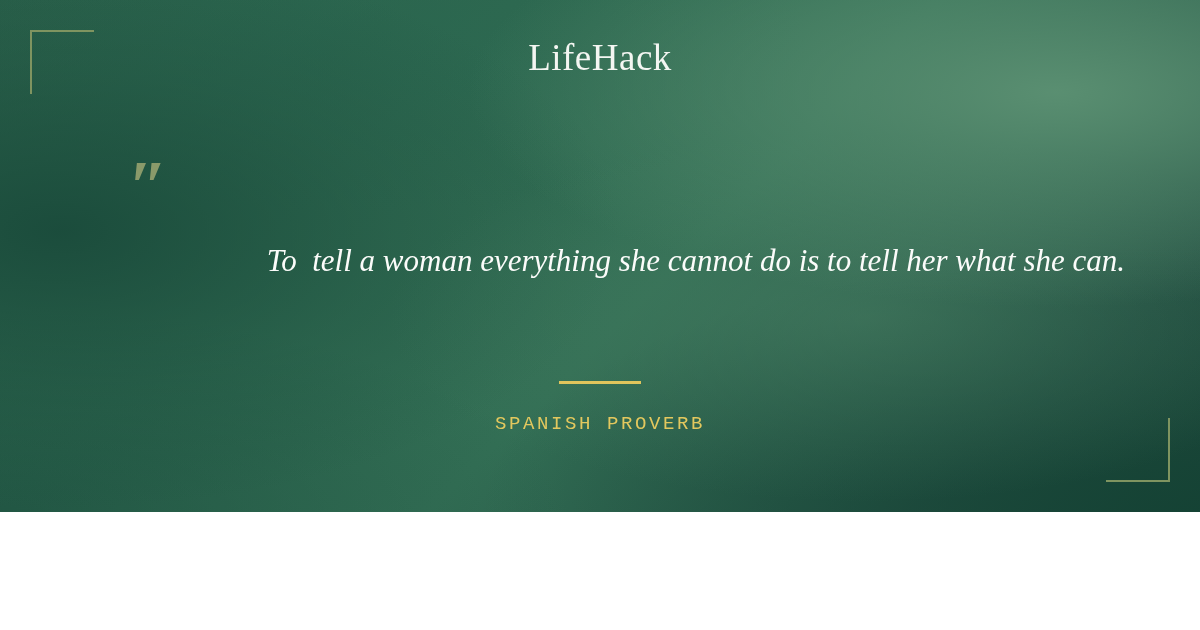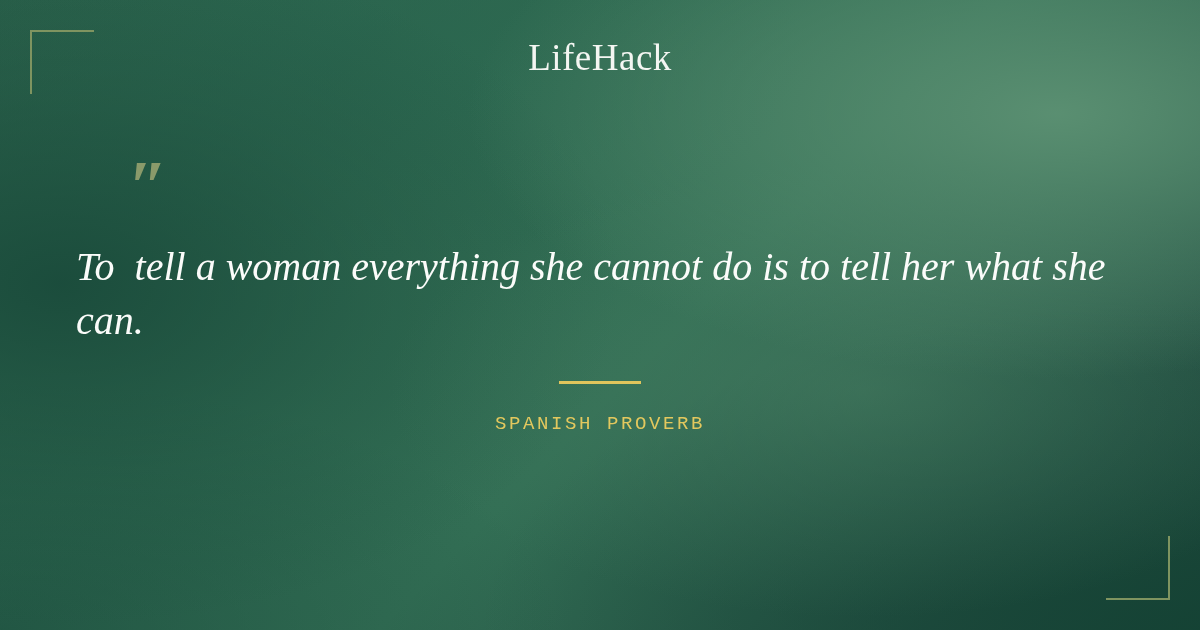--- a/index.html
+++ b/index.html
@@ -10,21 +10,21 @@
   body {
     width: 1200px;
     height: 630px;
     overflow: hidden;
     font-family: "Liberation Sans", sans-serif;
   }
 
   .quote-card {
     position: relative;
     width: 1200px;
-    height: 630px;
+    height: 512px;
     overflow: hidden;
     background-color: #2c6149;
     background-image:
       radial-gradient(ellipse 70% 60% at 88% 18%, rgba(92,145,115,0.95) 0%, rgba(92,145,115,0.45) 38%, rgba(92,145,115,0) 70%),
       radial-gradient(ellipse 55% 50% at 72% 62%, rgba(74,128,100,0.55) 0%, rgba(74,128,100,0) 72%),
       radial-gradient(ellipse 60% 70% at 5% 45%, rgba(24,72,57,0.85) 0%, rgba(24,72,57,0.30) 45%, rgba(24,72,57,0) 78%),
       radial-gradient(ellipse 75% 65% at 100% 100%, rgba(20,66,52,0.92) 0%, rgba(20,66,52,0.35) 48%, rgba(20,66,52,0) 80%),
       radial-gradient(ellipse 65% 55% at 0% 100%, rgba(28,78,62,0.70) 0%, rgba(28,78,62,0) 72%),
       radial-gradient(ellipse 50% 45% at 30% 8%, rgba(40,100,78,0.55) 0%, rgba(40,100,78,0) 75%),
       linear-gradient(135deg, #2a604a 0%, #2f6a51 30%, #336f55 55%, #245043 85%, #1e483b 100%);
@@ -75,26 +75,26 @@
     font-weight: 700;
     line-height: 1;
     color: #8a9a6a;
     user-select: none;
   }
 
   
   .quote-body {
     position: absolute;
     top: 240px;
-    left: 76px;
+    left: 85px;
     width: 1040px;
-    text-align: left;
+    text-align: right;
     font-family: "Liberation Serif", "DejaVu Serif", serif;
     font-style: italic;
-    font-size: 40px;
+    font-size: 31px;
     line-height: 1.34;
     color: #fbfcfa;
     white-space: pre-wrap;
   }
 
   
   .divider {
     position: absolute;
     top: 381px;
     left: 50%;

